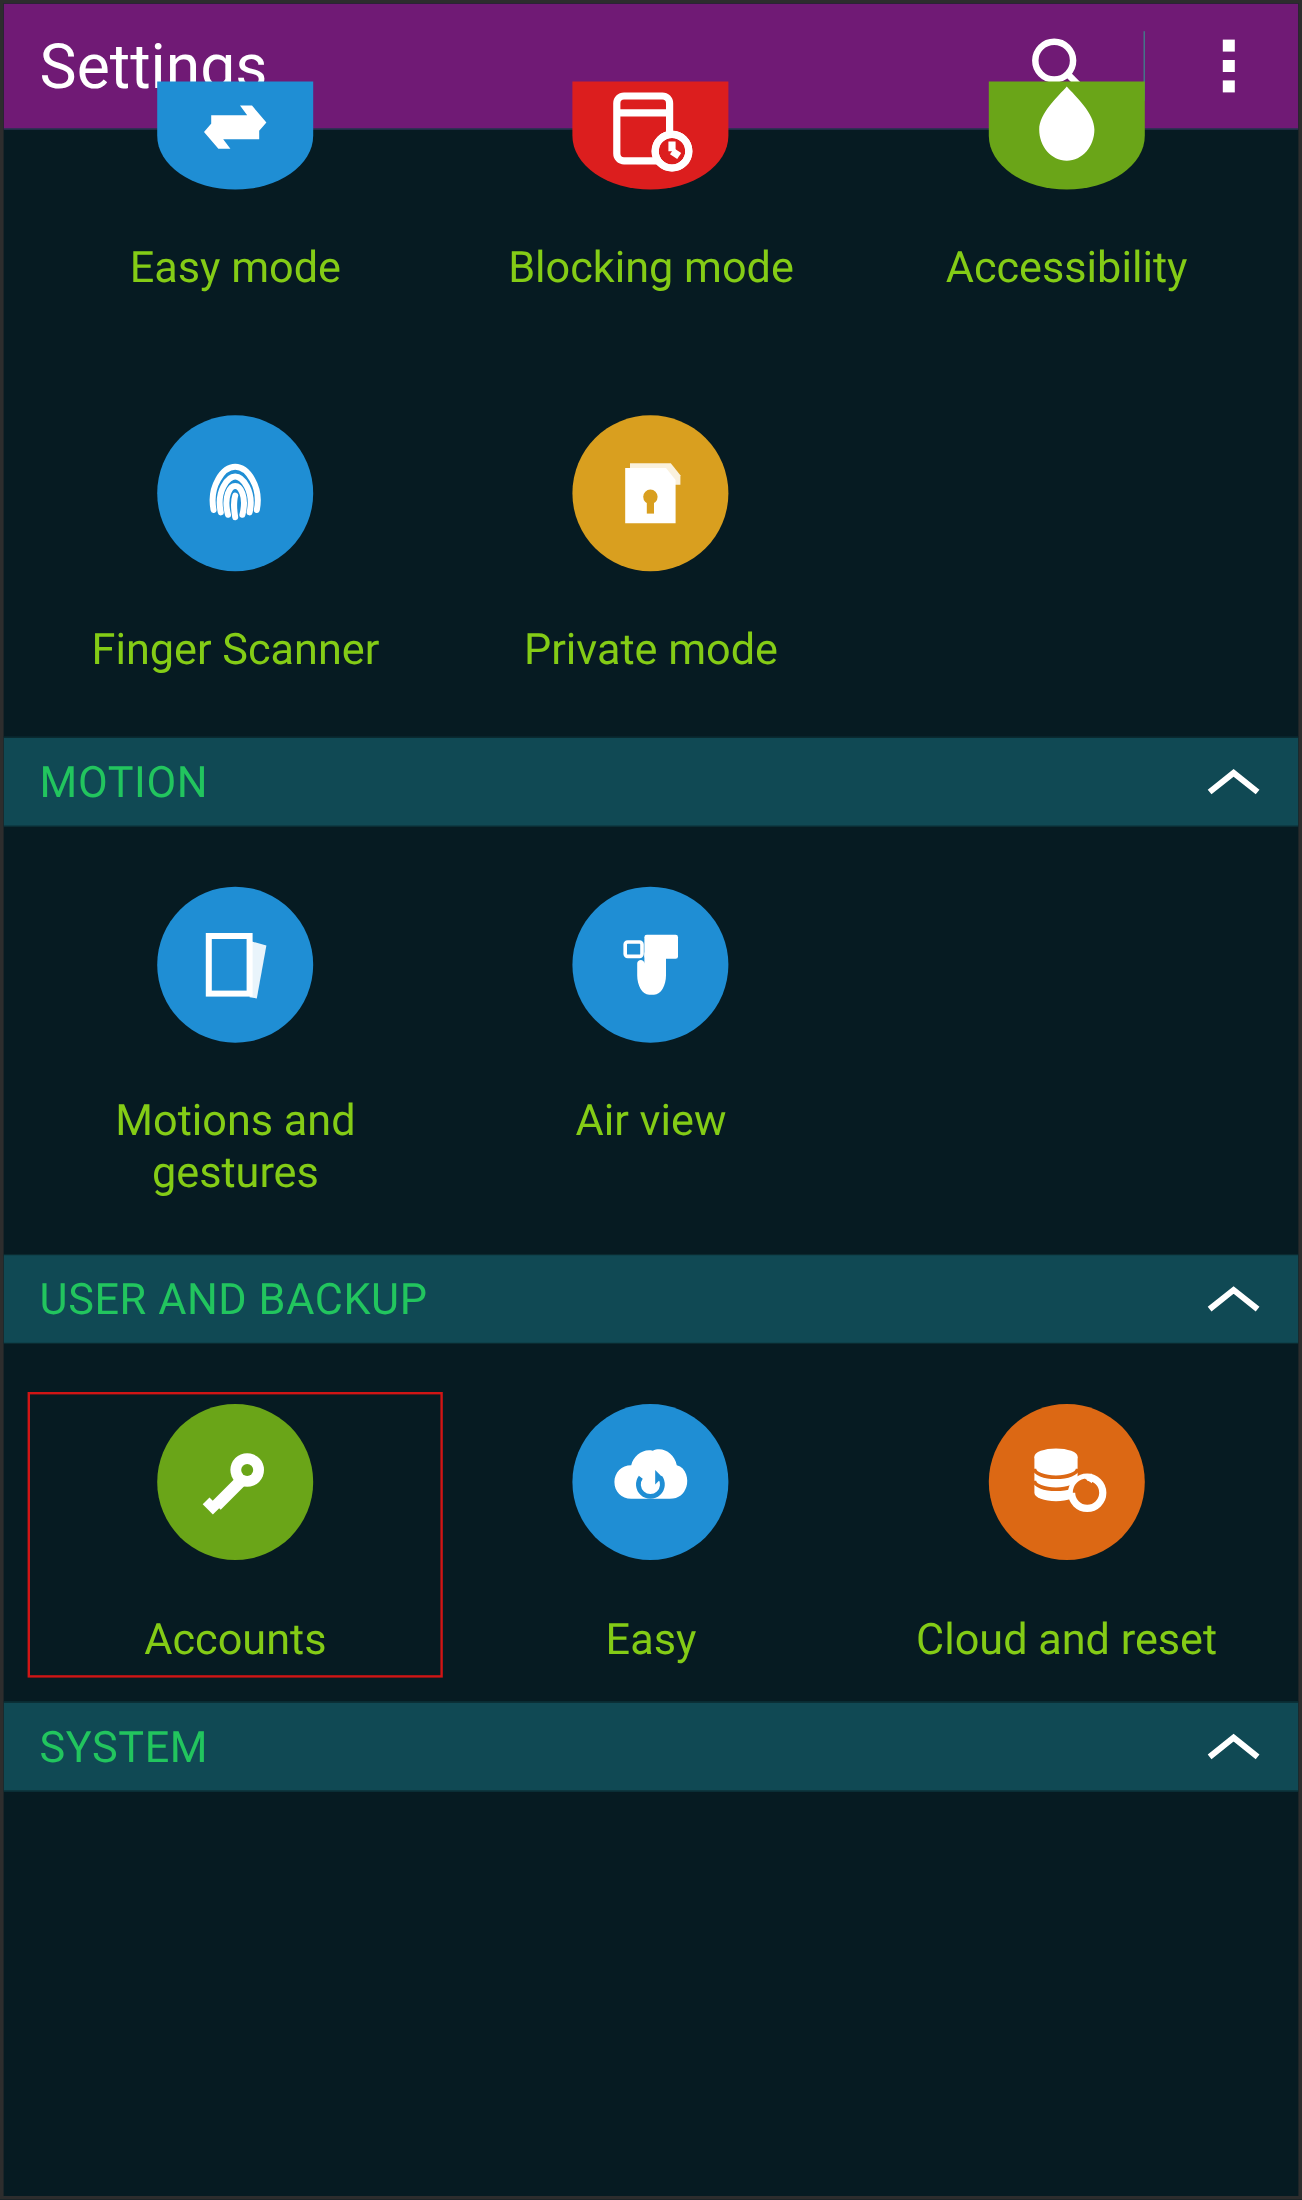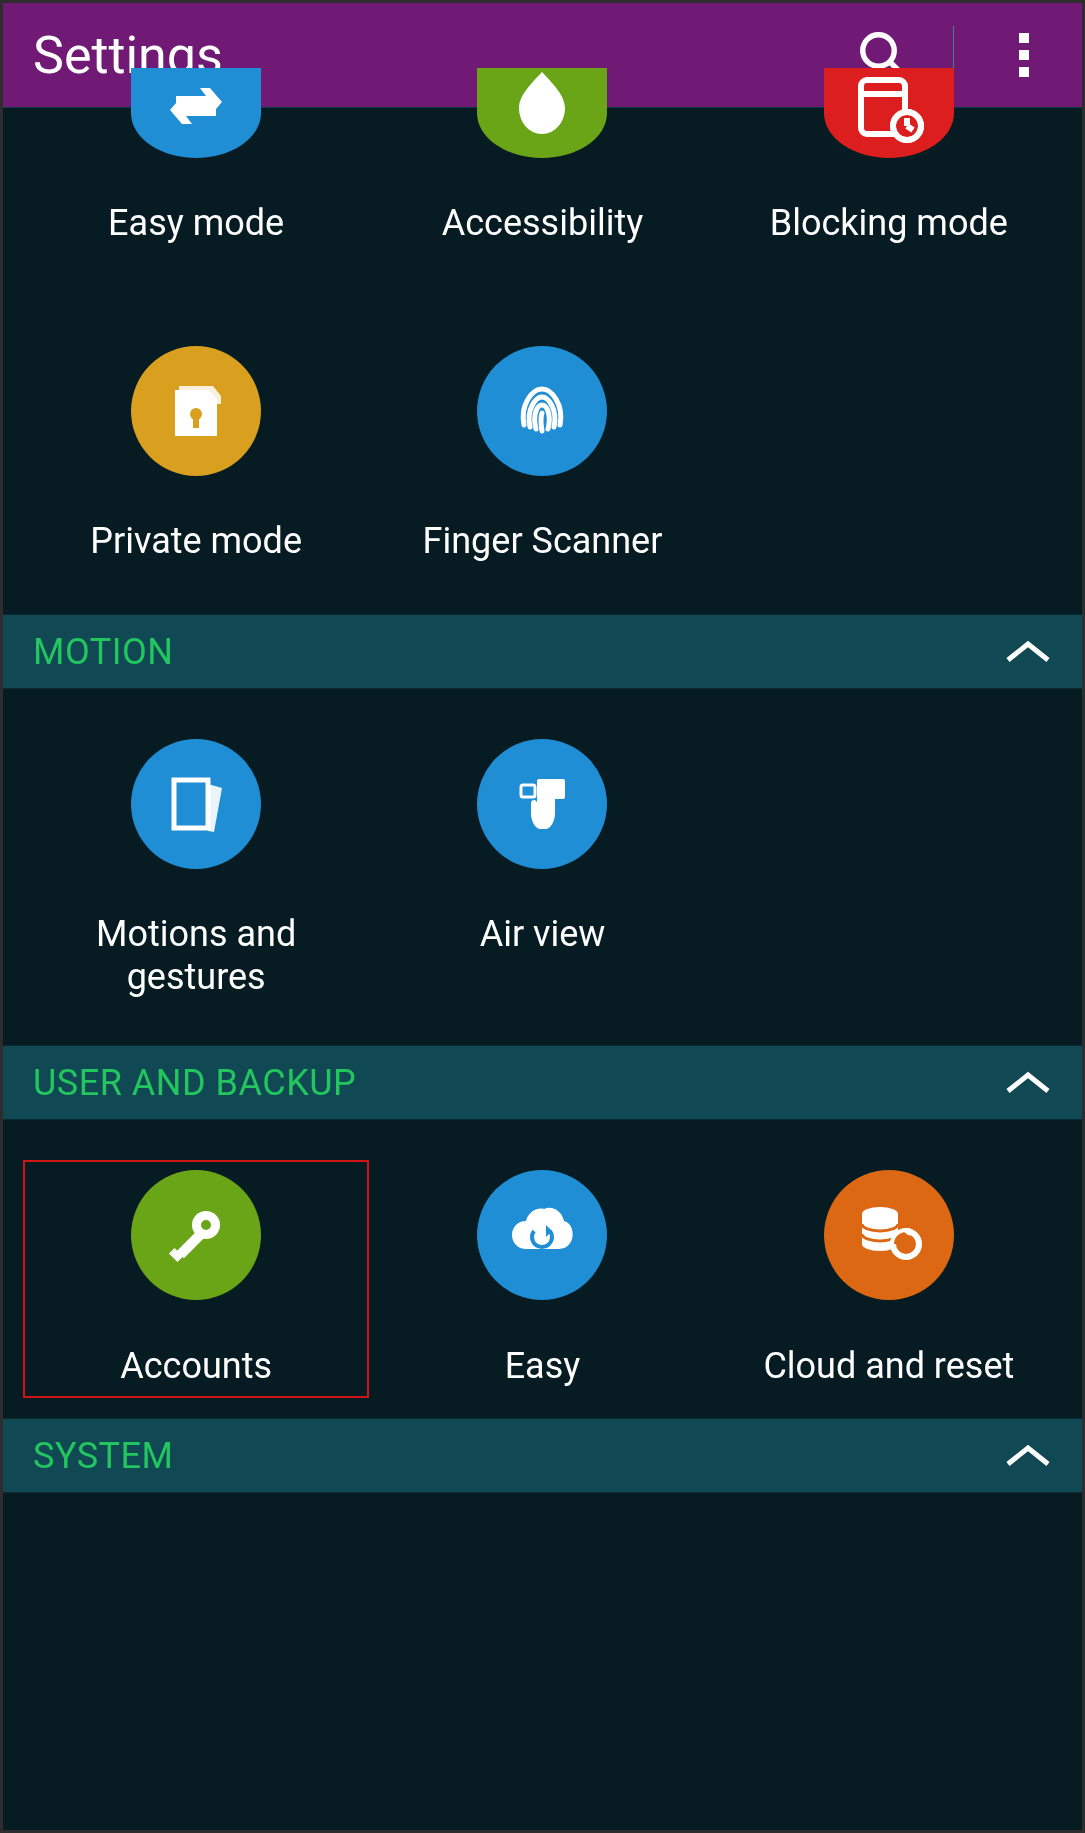--- a/index.html
+++ b/index.html
@@ -86,21 +86,21 @@
       width: 130px;
       height: 130px;
       border-radius: 50%;
       display: flex;
       align-items: center;
       justify-content: center;
       margin-bottom: 44px;
     }
     .label {
       font-size: 36px;
-      color: #ffffff;
+      color: #84cc16;
       line-height: 1.2;
       min-height: 44px;
       display: flex;
       align-items: center;
       justify-content: center;
     }
     .c-blue   { background: #1f8ed4; }
     .c-green  { background: #6aa518; }
     .c-red    { background: #dc1e1e; }
     .c-yellow { background: #d99f1f; }
@@ -143,67 +143,67 @@
 
 <div class="grid pers-grid">
 
   <div class="item pers-row1 partial-top">
     <div class="icon-circle c-blue">
       <svg width="80" height="80" viewBox="0 0 80 80" fill="#ffffff">
         <path d="M20 30 h30 l-6 -8 h10 l12 14 -12 14 h-10 l6 -8 h-30 z M60 50 h-30 l6 8 h-10 l-12 -14 12 -14 h10 l-6 8 h30 z" transform="translate(0,-4)"></path>
       </svg>
     </div>
     <div class="label">Easy mode</div>
-  </div>
-
-  <div class="item pers-row1 partial-top">
-    <div class="icon-circle c-green">
-      <svg width="86" height="86" viewBox="0 0 86 86" fill="#ffffff">
-        <path d="M43 70 C30 70 20 58 20 44 C20 30 36 16 43 8 C50 16 66 30 66 44 C66 58 56 70 43 70 Z" transform="translate(0,-6)"></path>
-      </svg>
-    </div>
-    <div class="label">Accessibility</div>
   </div>
 
   <div class="item pers-row1 partial-top">
     <div class="icon-circle c-red">
       <svg width="84" height="84" viewBox="0 0 84 84" fill="none" stroke="#ffffff" stroke-width="6">
         <rect x="14" y="10" width="44" height="54" rx="6" fill="none"></rect>
         <line x1="14" y1="24" x2="58" y2="24"></line>
         <circle cx="60" cy="56" r="14" fill="#dc1e1e"></circle>
         <circle cx="60" cy="56" r="14"></circle>
         <line x1="60" y1="48" x2="60" y2="56"></line>
         <line x1="60" y1="56" x2="66" y2="60"></line>
       </svg>
     </div>
     <div class="label">Blocking mode</div>
   </div>
 
+  <div class="item pers-row1 partial-top">
+    <div class="icon-circle c-green">
+      <svg width="86" height="86" viewBox="0 0 86 86" fill="#ffffff">
+        <path d="M43 70 C30 70 20 58 20 44 C20 30 36 16 43 8 C50 16 66 30 66 44 C66 58 56 70 43 70 Z" transform="translate(0,-6)"></path>
+      </svg>
+    </div>
+    <div class="label">Accessibility</div>
+  </div>
+
+  <div class="item pers-row2">
+    <div class="icon-circle c-blue">
+      <svg width="72" height="72" viewBox="0 0 72 72" fill="none" stroke="#ffffff" stroke-width="5" stroke-linecap="round">
+        <path d="M18 50 C14 30 26 14 36 14 C46 14 58 30 54 50"></path>
+        <path d="M24 52 C20 34 30 22 36 22 C42 22 52 34 48 52"></path>
+        <path d="M30 54 C26 38 32 30 36 30 C40 30 46 38 42 54"></path>
+        <path d="M36 56 C34 44 36 38 36 38"></path>
+      </svg>
+    </div>
+    <div class="label">Finger Scanner</div>
+  </div>
+
   <div class="item pers-row2">
     <div class="icon-circle c-yellow">
       <svg width="74" height="74" viewBox="0 0 74 74" fill="#ffffff">
         <path d="M16 16 h34 l8 10 v36 h-42 z" fill="#ffffff"></path>
         <path d="M20 12 h34 l8 10 v8 h-42 z" fill="#ffffff" opacity="0.85"></path>
         <circle cx="37" cy="40" r="6" fill="#d99f1f"></circle>
         <rect x="34" y="40" width="6" height="14" fill="#d99f1f"></rect>
       </svg>
     </div>
     <div class="label">Private mode</div>
-  </div>
-
-  <div class="item pers-row2">
-    <div class="icon-circle c-blue">
-      <svg width="72" height="72" viewBox="0 0 72 72" fill="none" stroke="#ffffff" stroke-width="5" stroke-linecap="round">
-        <path d="M18 50 C14 30 26 14 36 14 C46 14 58 30 54 50"></path>
-        <path d="M24 52 C20 34 30 22 36 22 C42 22 52 34 48 52"></path>
-        <path d="M30 54 C26 38 32 30 36 30 C40 30 46 38 42 54"></path>
-        <path d="M36 56 C34 44 36 38 36 38"></path>
-      </svg>
-    </div>
-    <div class="label">Finger Scanner</div>
   </div>
 
   <div></div>
 </div>
 
 <div class="section-header">
   <div class="section-title">MOTION</div>
   <div class="chevron-up">
     <svg width="48" height="28" viewBox="0 0 48 28" fill="none" stroke="#ffffff" stroke-width="5">
       <polyline points="4,22 24,6 44,22"></polyline>

